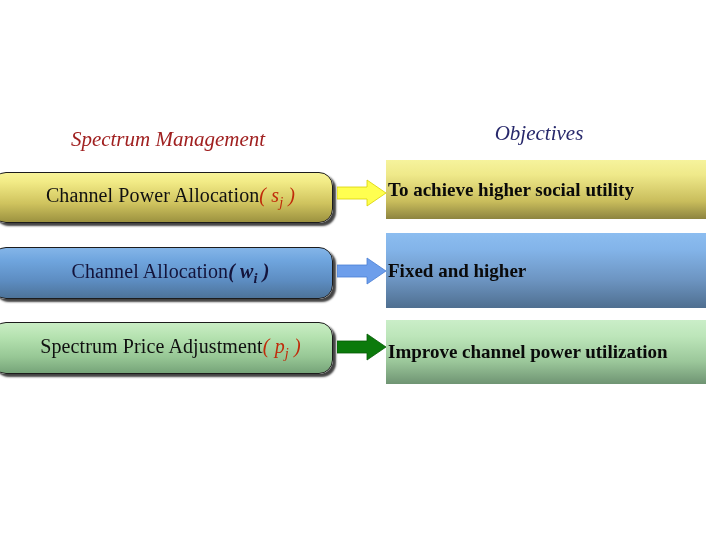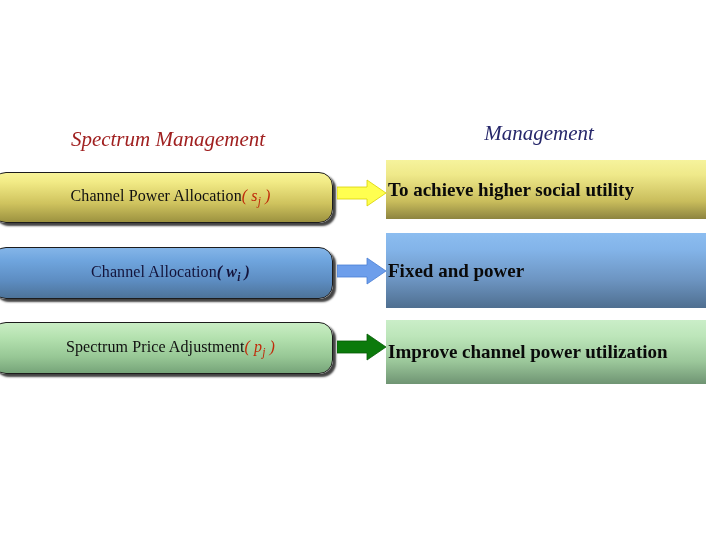--- a/index.html
+++ b/index.html
@@ -55,21 +55,21 @@
     border-radius: 14px;
     box-sizing: border-box;
     box-shadow: 3px 3px 2px rgba(20,20,20,0.80);
     display: flex;
     align-items: center;
     justify-content: center;
     overflow: hidden;
   }
   .left-box .label {
     font-family: "Liberation Serif", "DejaVu Serif", serif;
-    font-size: 16px;
+    font-size: 20px;
     color: #101010;
     white-space: nowrap;
     letter-spacing: 0.1px;
     margin-left: 16px;
   }
   .sym {
     font-style: italic;
     white-space: nowrap;
   }
   .sym .sub {
@@ -147,21 +147,21 @@
   }
   #right-box-3 .label { font-size: 19px; }
 </style>
 </head>
 <body>
 
 <div id="canvas">
 
   <div class="col-heading" id="heading-left">Spectrum Management</div>
 
-  <div class="col-heading" id="heading-right">Management</div>
+  <div class="col-heading" id="heading-right">Objectives</div>
 
   <div class="left-box" id="left-box-1">
     <span class="label"><span>Channel Power Allocation</span><span class="sym sym-red"><span>( </span><span>s</span><span class="sub">j</span><span> )</span></span></span>
   </div>
 
   <svg class="arrow" id="arrow-1" viewBox="0 0 50 30">
     <polygon points="0,9 30,9 30,2 49,15 30,28 30,21 0,21" fill="#ffff50" stroke="#d8d000" stroke-width="0.8"></polygon>
   </svg>
 
   <div class="right-box" id="right-box-1">
@@ -170,21 +170,21 @@
 
   <div class="left-box" id="left-box-2">
     <span class="label"><span>Channel Allocation</span><span class="sym sym-dark"><span>( </span><span>w</span><span class="sub">i</span><span> )</span></span></span>
   </div>
 
   <svg class="arrow" id="arrow-2" viewBox="0 0 50 30">
     <polygon points="0,9 30,9 30,2 49,15 30,28 30,21 0,21" fill="#6d9eeb" stroke="#4a7fd4" stroke-width="0.8"></polygon>
   </svg>
 
   <div class="right-box" id="right-box-2">
-    <span class="label">Fixed and power</span>
+    <span class="label">Fixed and higher</span>
   </div>
 
   <div class="left-box" id="left-box-3">
     <span class="label"><span>Spectrum Price Adjustment</span><span class="sym sym-red"><span>( </span><span>p</span><span class="sub">j</span><span> )</span></span></span>
   </div>
 
   <svg class="arrow" id="arrow-3" viewBox="0 0 50 30">
     <polygon points="0,9 30,9 30,2 49,15 30,28 30,21 0,21" fill="#0b7a0b" stroke="#065a06" stroke-width="0.8"></polygon>
   </svg>
 

